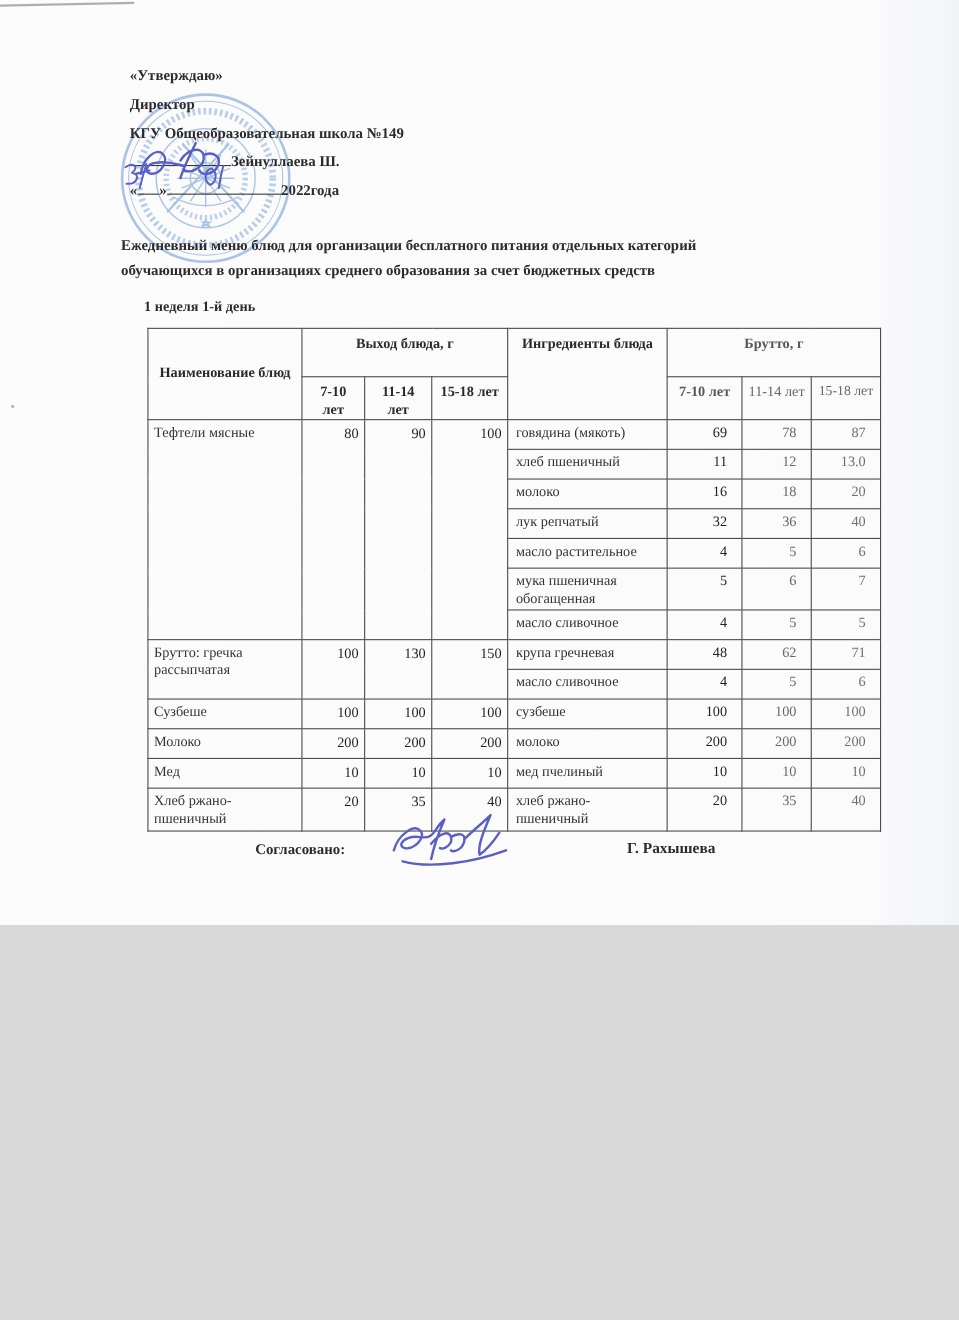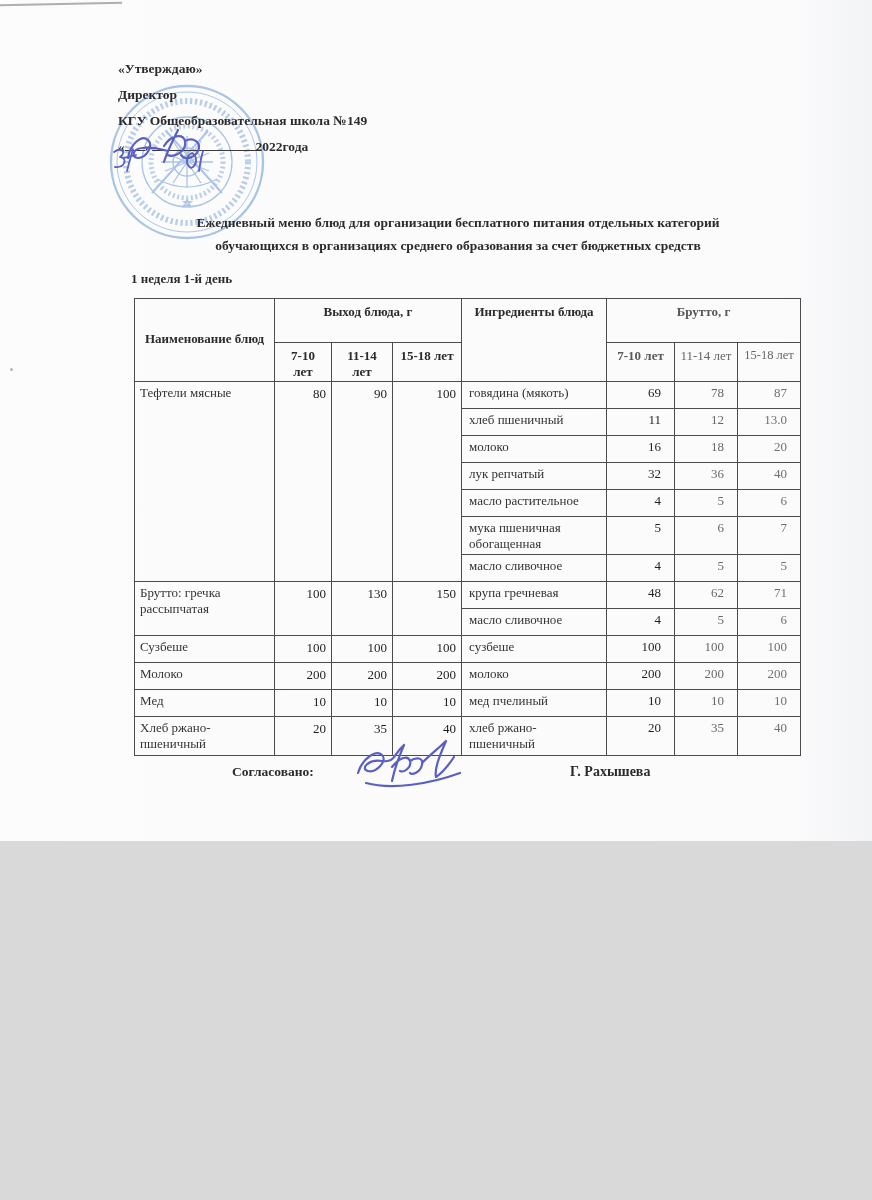--- a/index.html
+++ b/index.html
@@ -16,21 +16,21 @@
 
   .hdr{position:absolute;left:118px;top:56px;font-weight:bold;font-size:13.5px;line-height:26px;white-space:nowrap;}
   .ul{display:inline-block;border-bottom:1.2px solid #3a3a3a;height:13px;vertical-align:baseline;}
   .w18{width:20px}.w92{width:92px}.w96{width:104px}
   .sigline,.dateline{white-space:nowrap;}
   .sig1{position:absolute;left:120px;top:124px;}
   .dayw{position:absolute;left:108px;top:146px;}
   .monw{position:absolute;left:182px;top:148px;}
   .hand{stroke:#5a5fc4;fill:none;stroke-linecap:round;stroke-linejoin:round;}
 
-  .title{position:absolute;left:110px;right:110px;top:211px;text-align:center;font-weight:bold;font-size:13.5px;line-height:23px;}
+  .title{position:absolute;left:110px;right:110px;top:211px;font-weight:bold;font-size:13.5px;line-height:23px;}
   .season{position:absolute;left:110px;right:110px;top:257px;text-align:center;font-weight:bold;font-size:13.5px;}
   .week{position:absolute;left:131px;top:271px;font-weight:bold;font-size:13px;}
 
   table.menu{position:absolute;left:134px;top:298px;width:666px;border-collapse:collapse;table-layout:fixed;
     font-size:13px;line-height:1.2;}
   .menu th,.menu td{border:1px solid #4c4c4c;padding:2px 5px;vertical-align:top;overflow:hidden;}
   .menu{border:1px solid #333;}
   col.c1{width:140px}col.c2{width:57px}col.c3{width:61px}col.c4{width:69px}
   col.c5{width:145px}col.c6{width:68px}col.c7{width:63px}col.c8{width:63px}
   .menu thead tr:first-child{height:44px}
@@ -73,20 +73,21 @@
       <path stroke-width="2" d="M44 110 L100 48 M114 110 L58 48"></path>
       <path stroke-width="1.2" d="M49 96 Q79 112 109 96"></path>
       <path stroke-width="1.4" d="M75 124 l4 -7 4 7 -7 -5 h7 z"></path>
     </g>
   </svg>
 
   <div class="hdr">
     <div>«Утверждаю»</div>
     <div>Директор</div>
     <div>КГУ Общеобразовательная школа №149</div>
+    <div class="sigline"><span class="ul w92"></span><span>Зейнуллаева Ш.</span></div>
     <div class="dateline"><span>«</span><span class="ul w18"></span><span>»</span><span class="ul w96"></span><span>2022года</span></div>
   </div>
 
   <svg class="sig1" width="112" height="46" viewBox="0 0 112 46">
     <path class="hand" stroke-width="2.2" d="M8 34 C10 20 22 10 28 16 C34 22 26 34 18 34 C11 34 12 25 22 24 C34 22 42 26 48 27 M58 6 C52 18 47 28 44 38 M44 22 C51 11 63 9 65 17 C67 27 55 34 47 31 M65 17 C73 13 82 18 78 27 C74 35 64 36 61 31"></path>
   </svg>
   <svg class="dayw" width="32" height="28" viewBox="0 0 32 28">
     <path class="hand" stroke-width="1.8" d="M6 6 C13 1 19 6 12 11 C20 12 17 22 7 21 M25 3 C23 10 21 17 19 25 M16 12 L28 9"></path>
   </svg>
   <svg class="monw" width="30" height="26" viewBox="0 0 30 26">

